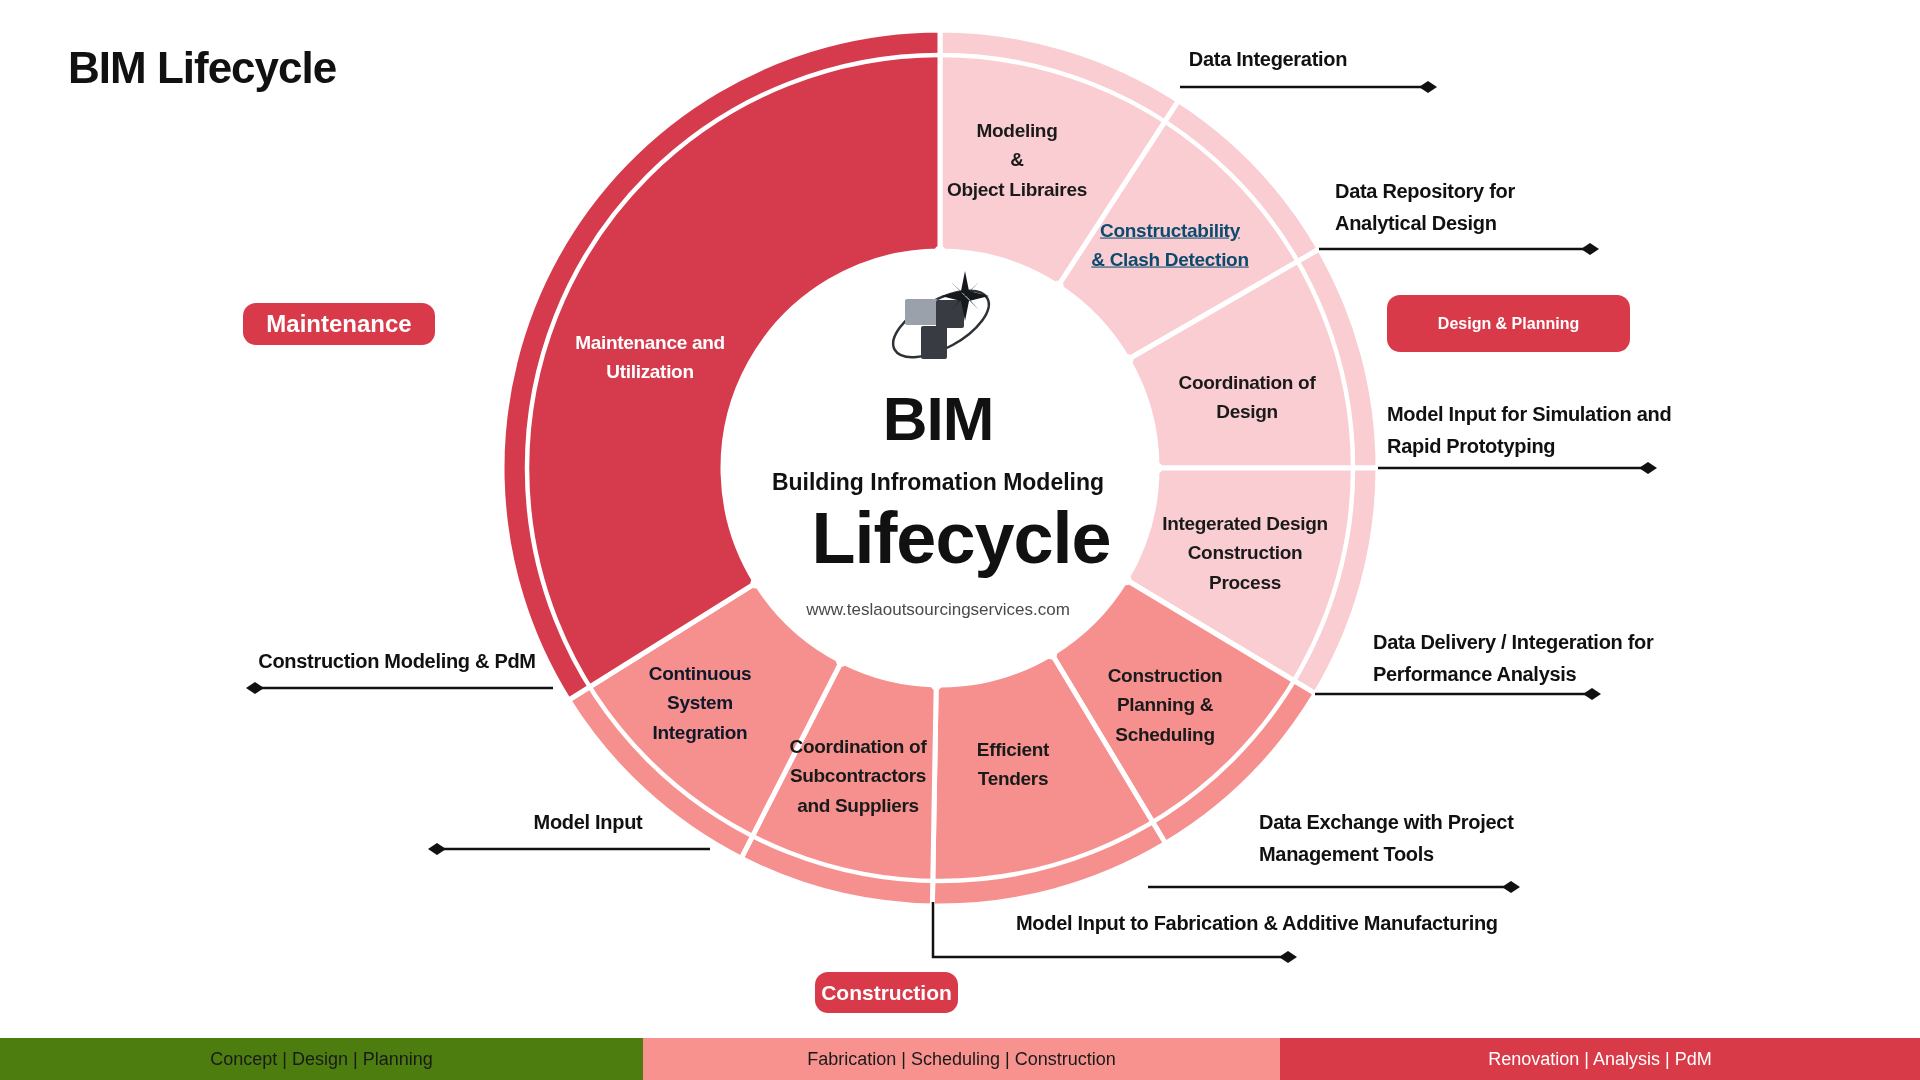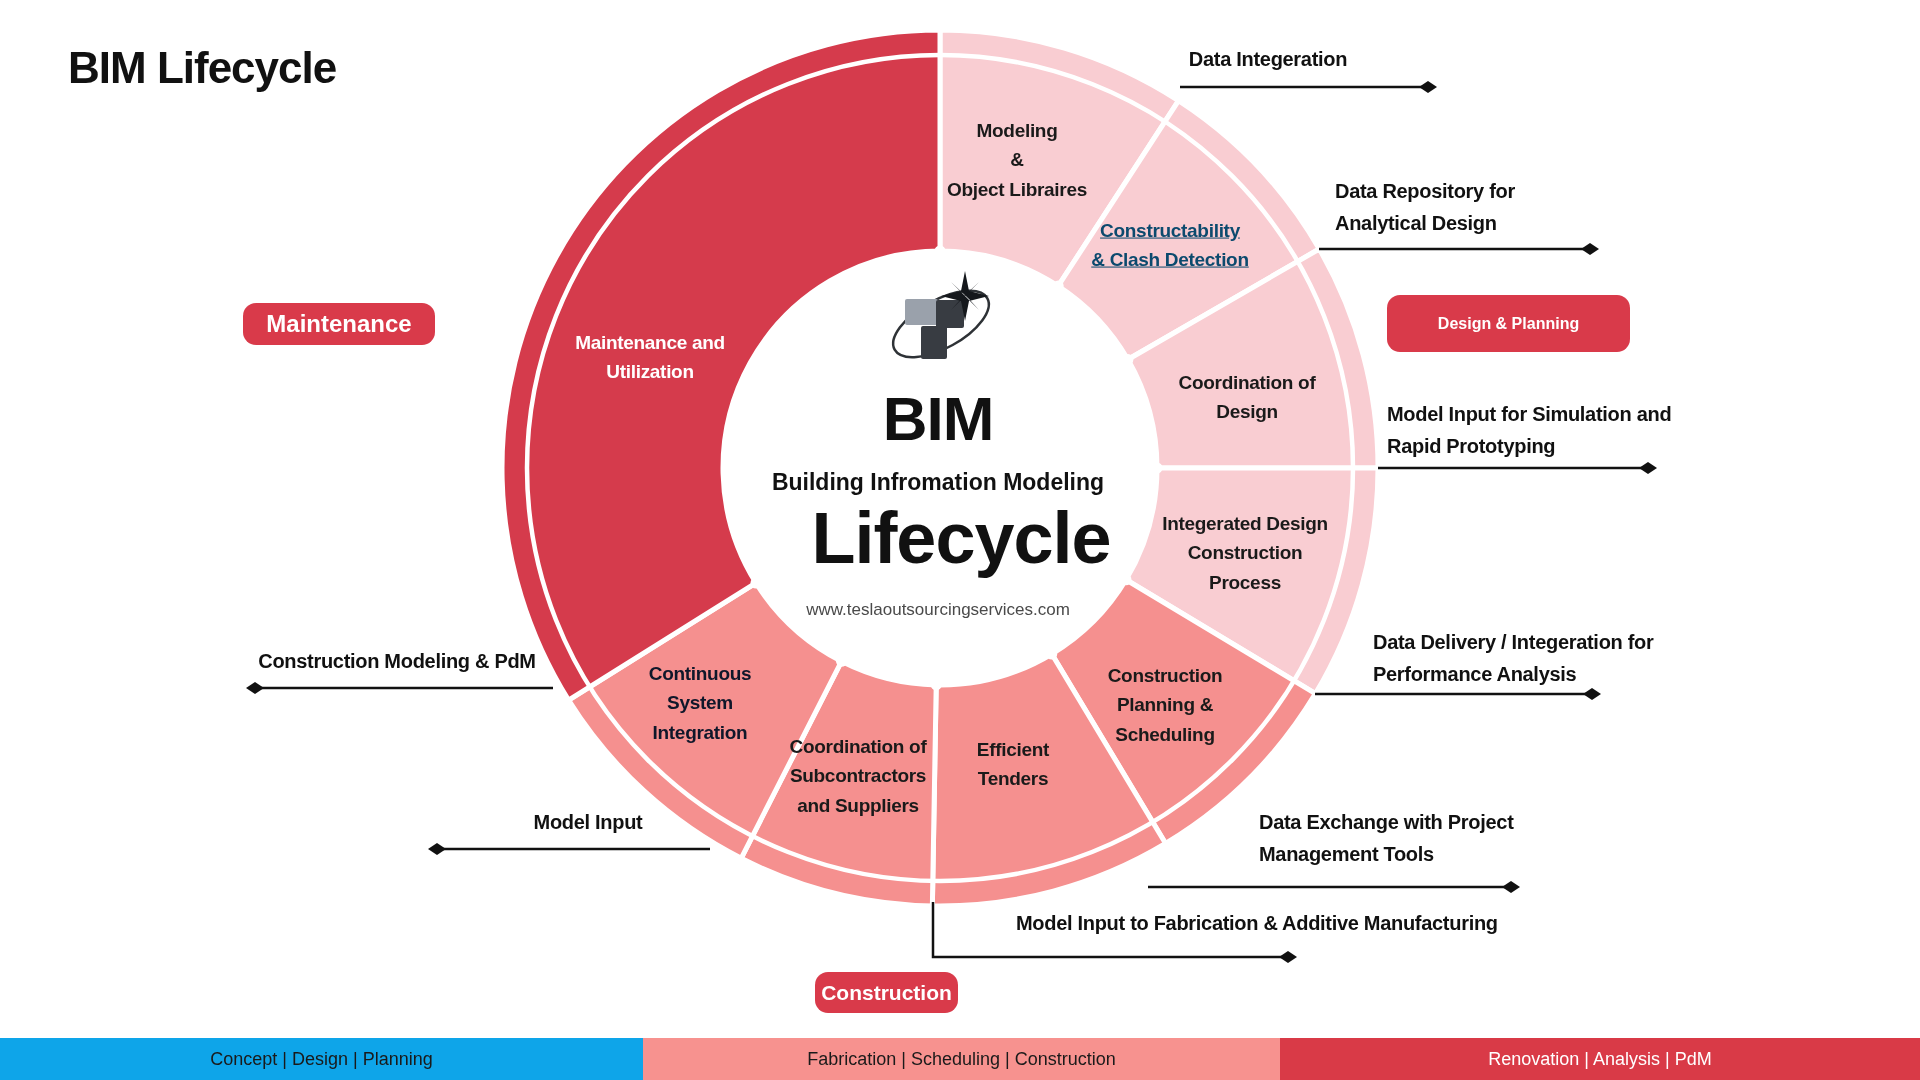--- a/index.html
+++ b/index.html
@@ -28,21 +28,21 @@
   .seg-label{position:absolute;transform:translate(-50%,-50%);text-align:center;
     font-size:19px;font-weight:bold;line-height:1.55;letter-spacing:-0.3px;
     white-space:pre-line;}
   .callout-label{position:absolute;font-size:20px;font-weight:bold;color:#111;
     line-height:1.6;letter-spacing:-0.3px;white-space:pre-line;}
   .callout-label.center{transform:translate(-50%,-50%);text-align:center;}
   .callout-label.left{transform:translate(0,-50%);text-align:left;}
 
   .footer{position:absolute;left:0;top:1038px;width:1920px;height:42px;display:flex;}
   .fsec{display:flex;align-items:center;justify-content:center;font-size:18px;color:#1a1a1a;}
-  .fsec.f1{width:643px;background:#0ea5e9;}
+  .fsec.f1{width:643px;background:#4d7c0f;}
   .fsec.f2{width:637px;background:#f7928f;}
   .fsec.f3{width:640px;background:#d93a47;color:#ffffff;}
 </style>
 </head>
 <body>
 
 <div class="stage">
 
   <svg id="wheel-svg" viewBox="0 0 1920 1080">
     <g id="gen">

